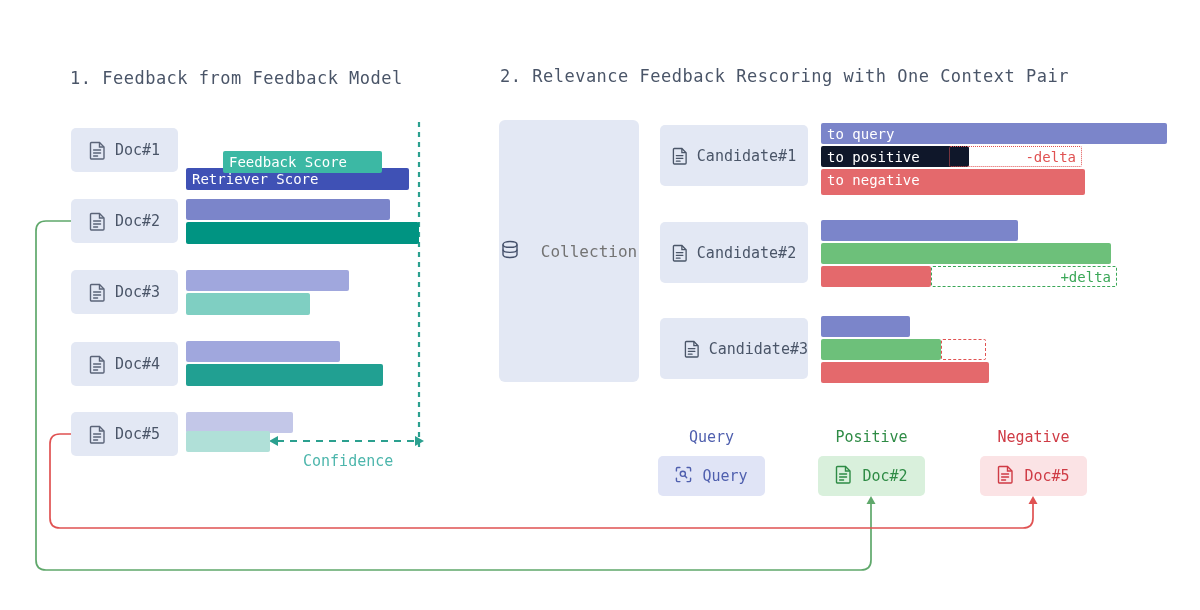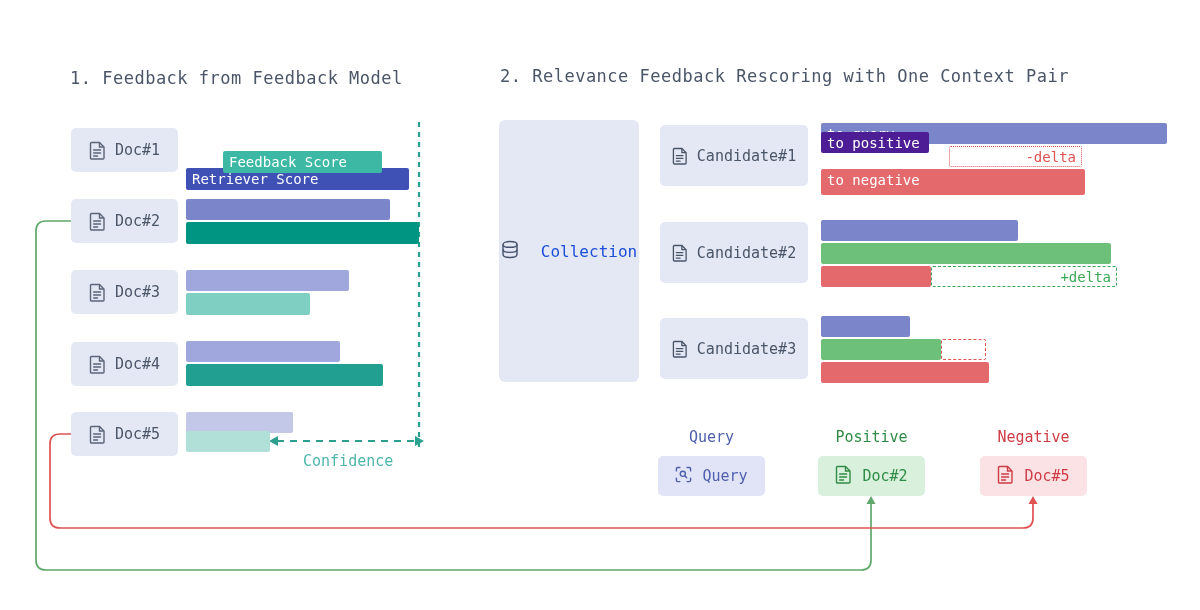--- a/index.html
+++ b/index.html
@@ -56,21 +56,21 @@
     position:absolute;display:flex;align-items:center;justify-content:center;gap:10px;
     border-radius:5px;font-size:15px;box-sizing:border-box;white-space:nowrap;
     font-family:"DejaVu Sans Mono","Liberation Mono",monospace;
   }
   .card.q{background:#e0e4f6;color:#4f5fae;}
   .card.p{background:#d9f0dc;color:#2e8b45;}
   .card.n{background:#fbe3e5;color:#cf3b45;}
   .collection{
     position:absolute;background:#e3e8f4;border-radius:6px;
     display:flex;align-items:center;justify-content:center;gap:22px;
-    font-size:16px;color:#1d4ed8;
+    font-size:16px;color:#737373;
     font-family:"DejaVu Sans Mono","Liberation Mono",monospace;
   }
 </style>
 </head>
 <body>
 
 <div class="stage">
 
   <svg class="wires" viewBox="0 0 1200 610">
 
@@ -181,33 +181,33 @@
   <div class="chip" style="left:660px;top:222px;width:148px;height:61px;">
     <span class="ico">
       <svg width="16" height="18" viewBox="0 0 17 19">
           <path d="M2.5 1.5h8l4.5 4.5v11a1 1 0 0 1-1 1H2.5a1 1 0 0 1-1-1V2.5a1 1 0 0 1 1-1z" fill="none" stroke="#4a5568" stroke-width="1.4"></path>
           <path d="M10.5 1.7V6h4.3" fill="none" stroke="#4a5568" stroke-width="1.4"></path>
           <path d="M4.6 9h7M4.6 12h7M4.6 15h4" stroke="#4a5568" stroke-width="1.3" stroke-linecap="round"></path>
         </svg>
     </span>
     <span class="chip-lbl">Candidate#2</span>
   </div>
-  <div class="chip" style="left:660px;top:318px;width:148px;height:61px;">
+  <div class="chip" style="left:660px;top:318px;width:148px;height:61px;justify-content:flex-end;">
     <span class="ico">
       <svg width="16" height="18" viewBox="0 0 17 19">
           <path d="M2.5 1.5h8l4.5 4.5v11a1 1 0 0 1-1 1H2.5a1 1 0 0 1-1-1V2.5a1 1 0 0 1 1-1z" fill="none" stroke="#4a5568" stroke-width="1.4"></path>
           <path d="M10.5 1.7V6h4.3" fill="none" stroke="#4a5568" stroke-width="1.4"></path>
           <path d="M4.6 9h7M4.6 12h7M4.6 15h4" stroke="#4a5568" stroke-width="1.3" stroke-linecap="round"></path>
         </svg>
     </span>
     <span class="chip-lbl">Candidate#3</span>
   </div>
 
   <div class="bar lbl" id="c-q0" style="left: 821px; top: 123px; height: 21px; width: 346px; background: rgb(123, 133, 202);">to query</div>
-  <div class="bar lbl" id="c-p0" style="left: 821px; top: 132px; height: 21px; width: 108px; background: #4c1d95;">to positive</div>
+  <div class="bar lbl" id="c-p0" style="left: 821px; top: 146px; height: 21px; width: 148px; background: #0f172a;">to positive</div>
   <div class="bar lbl" id="c-n0" style="left: 821px; top: 169px; height: 26px; width: 264px; background: rgb(228, 105, 108);">to negative</div>
   <div class="dbox neg" id="d0" style="top: 146px; height: 21px; left: 949px; width: 133px;">-delta</div>
 
   <div class="bar" id="c-q1" style="left: 821px; top: 220px; height: 21px; width: 197px; background: rgb(123, 133, 202);"></div>
   <div class="bar" id="c-p1" style="left: 821px; top: 243px; height: 21px; width: 290px; background: rgb(109, 192, 122);"></div>
   <div class="bar" id="c-n1" style="left: 821px; top: 266px; height: 21px; width: 110px; background: rgb(228, 105, 108);"></div>
   <div class="dbox pos" id="d1" style="top: 266px; height: 21px; left: 931px; width: 186px;">+delta</div>
 
   <div class="bar" id="c-q2" style="left: 821px; top: 316px; height: 21px; width: 89px; background: rgb(123, 133, 202);"></div>
   <div class="bar" id="c-p2" style="left: 821px; top: 339px; height: 21px; width: 120px; background: rgb(109, 192, 122);"></div>

